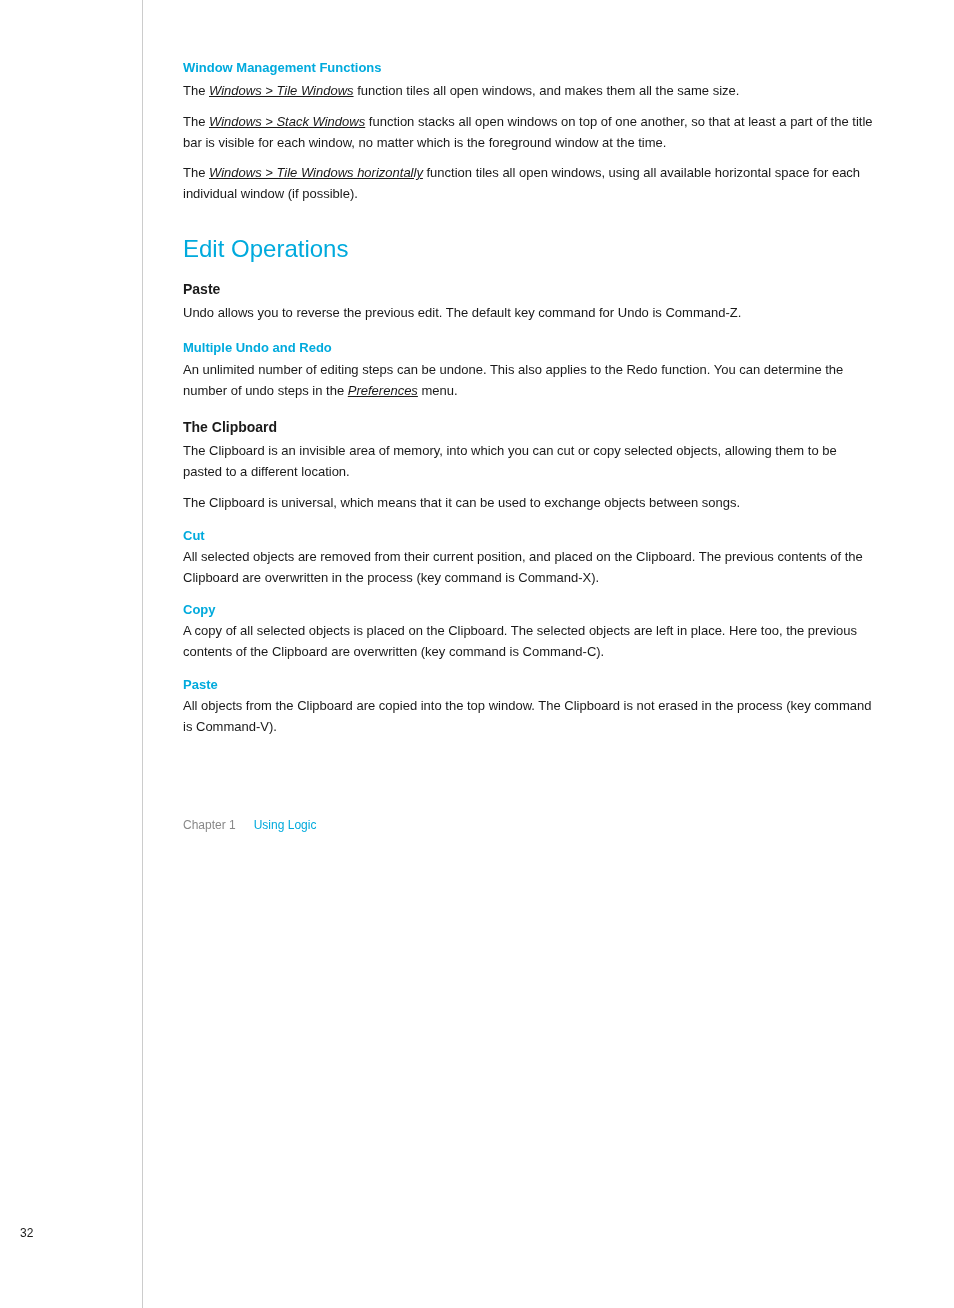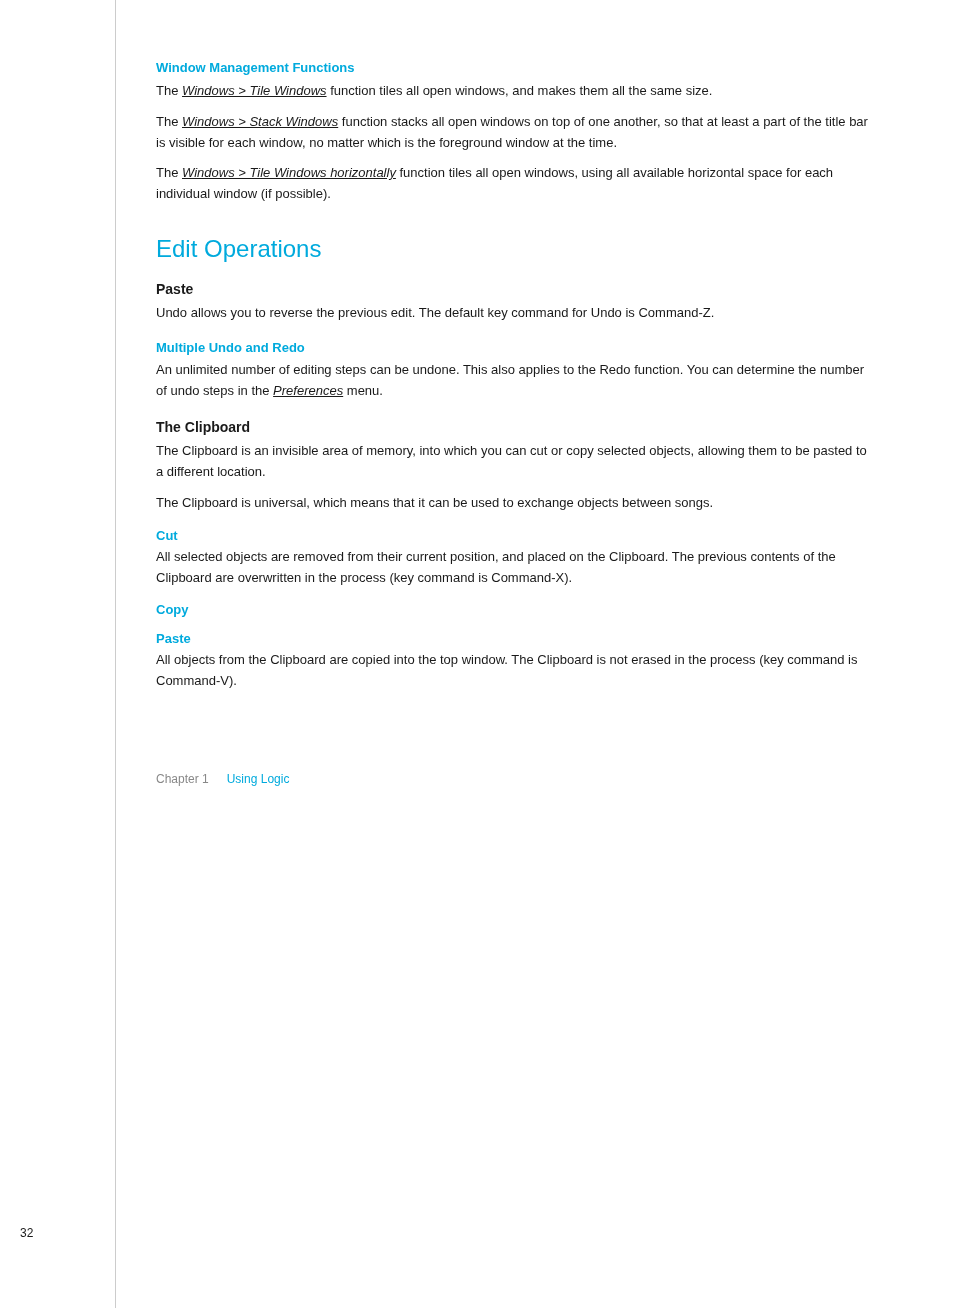--- a/index.html
+++ b/index.html
@@ -19,21 +19,21 @@
     }
 
     .page-container {
       display: flex;
       width: 954px;
       min-height: 1308px;
       padding: 0;
     }
 
     .left-margin {
-      width: 116px;
+      width: 143px;
       min-height: 1308px;
       position: relative;
       border-right: 1px solid #cccccc;
       flex-shrink: 0;
     }
 
     .page-number-area {
       position: absolute;
       bottom: 68px;
       left: 20px;
@@ -145,20 +145,21 @@
       <p>An unlimited number of editing steps can be undone. This also applies to the Redo function. You can determine the number of undo steps in the <em>Preferences</em> menu.</p>
 
       <div class="section-h3">The Clipboard</div>
       <p>The Clipboard is an invisible area of memory, into which you can cut or copy selected objects, allowing them to be pasted to a different location.</p>
       <p>The Clipboard is universal, which means that it can be used to exchange objects between songs.</p>
 
       <div class="section-h5">Cut</div>
       <p>All selected objects are removed from their current position, and placed on the Clipboard. The previous contents of the Clipboard are overwritten in the process (key command is Command-X).</p>
 
       <div class="section-h5">Copy</div>
+      <p>A copy of all selected objects is placed on the Clipboard. The selected objects are left in place. Here too, the previous contents of the Clipboard are overwritten (key command is Command-C).</p>
 
       <div class="section-h5">Paste</div>
       <p>All objects from the Clipboard are copied into the top window. The Clipboard is not erased in the process (key command is Command-V).</p>
     </div>
 
     <div style="margin-top: 80px; display: flex; align-items: center; gap: 18px;">
       <span class="chapter-label">Chapter 1</span>
       <span class="chapter-link">Using Logic</span>
     </div>
 

